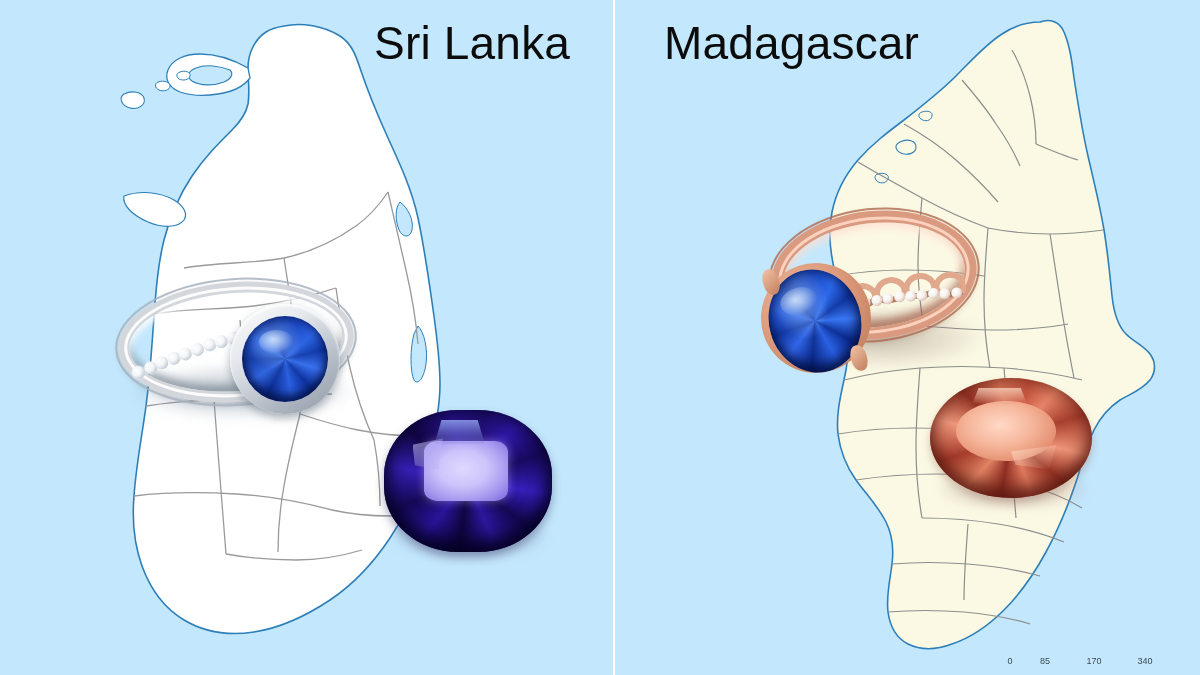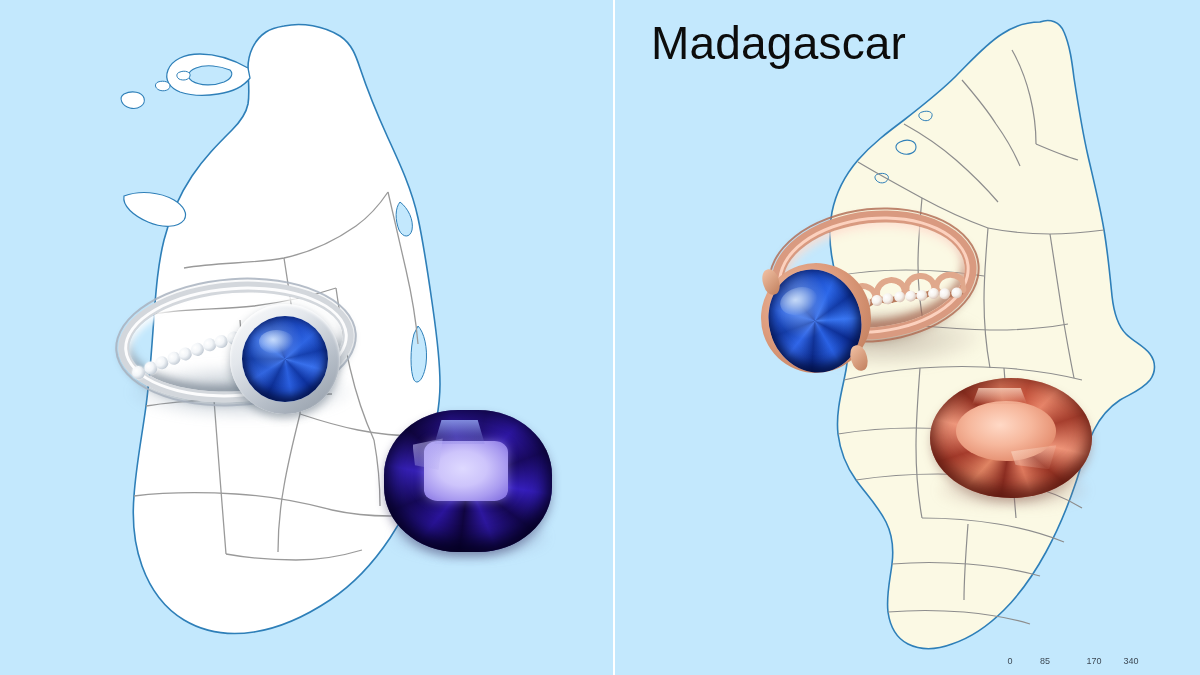--- a/index.html
+++ b/index.html
@@ -429,20 +429,21 @@
           <path d="M 244 514 C 262 518, 282 520, 302 520 C 318 520, 332 518, 344 514"></path>
           <path d="M 212 418 C 206 442, 200 466, 196 490 C 192 512, 190 534, 190 556"></path>
           <path d="M 286 444 C 290 466, 292 488, 292 510"></path>
           <path d="M 158 402 C 156 376, 154 350, 152 324"></path>
           <path d="M 300 196 C 306 222, 312 248, 318 274 C 324 300, 328 324, 330 348"></path>
           <path d="M 138 558 C 160 562, 184 564, 208 564 C 232 564, 254 560, 274 554"></path>
         </g>
       </svg>
     </div>
 
+    <div class="panel-title" id="title-srilanka">Sri Lanka</div>
 
     <div class="jewel" id="ring-white">
       <div class="shadow"></div>
       <div class="band-outer"></div>
       <div class="band-lo"></div>
       <div class="band-hi"></div>
       <div class="pave" id="pave-white">
           <i style="left: 4px; top: 14px;"></i>
           <i style="left: 16.6px; top: 12.5446px;"></i>
           <i style="left: 29.2px; top: 11.1528px;"></i>
@@ -530,21 +531,21 @@
           <path d="M 56 430 C 80 426, 106 424, 132 424 C 160 424, 188 426, 216 430 C 244 434, 270 440, 294 448"></path>
           <path d="M 74 476 C 100 472, 128 470, 156 470 C 186 470, 214 474, 240 480 C 264 486, 284 494, 300 504"></path>
           <path d="M 140 514 C 166 514, 192 516, 216 520 C 240 524, 262 530, 282 538"></path>
           <path d="M 186 520 C 184 546, 182 572, 182 596"></path>
           <path d="M 110 560 C 134 558, 160 558, 186 560 C 212 562, 236 566, 258 572"></path>
           <path d="M 106 608 C 130 606, 156 606, 182 608 C 206 610, 228 614, 248 620"></path>
         </g>
       </svg>
     </div>
 
-    <div class="panel-title" id="title-madagascar" style="left:37px;">Madagascar</div>
+    <div class="panel-title" id="title-madagascar" style="left:50px;">Madagascar</div>
 
     <div class="jewel" id="ring-rose" style="left:141px; top:205px;">
       <div class="shadow"></div>
       <div class="band-outer"></div>
       <div class="band-lo"></div>
       <div class="band-hi"></div>
       <div class="twist" id="twist-rose">
           <s style="left: 2px; top: 14px; transform: rotate(-16deg);"></s>
           <s style="left: 32px; top: 9.5px; transform: rotate(-11deg);"></s>
           <s style="left: 62px; top: 6.20577px; transform: rotate(-6deg);"></s>
@@ -584,16 +585,16 @@
       </div>
     </div>
   </div>
 
   <div class="divider"></div>
 
   <div id="scale-bar">
       <span class="tick-label" style="left: 15px; color: rgb(62, 74, 85);">0</span>
       <span class="tick-label" style="left: 50px; color: rgb(62, 74, 85);">85</span>
       <span class="tick-label" style="left: 99px; color: rgb(62, 74, 85);">170</span>
-      <span class="tick-label" style="left: 136px; color: rgb(62, 74, 85);">340</span>
+      <span class="tick-label" style="left: 150px; color: rgb(62, 74, 85);">340</span>
     </div>
 
 </div>
 
 </body></html>

